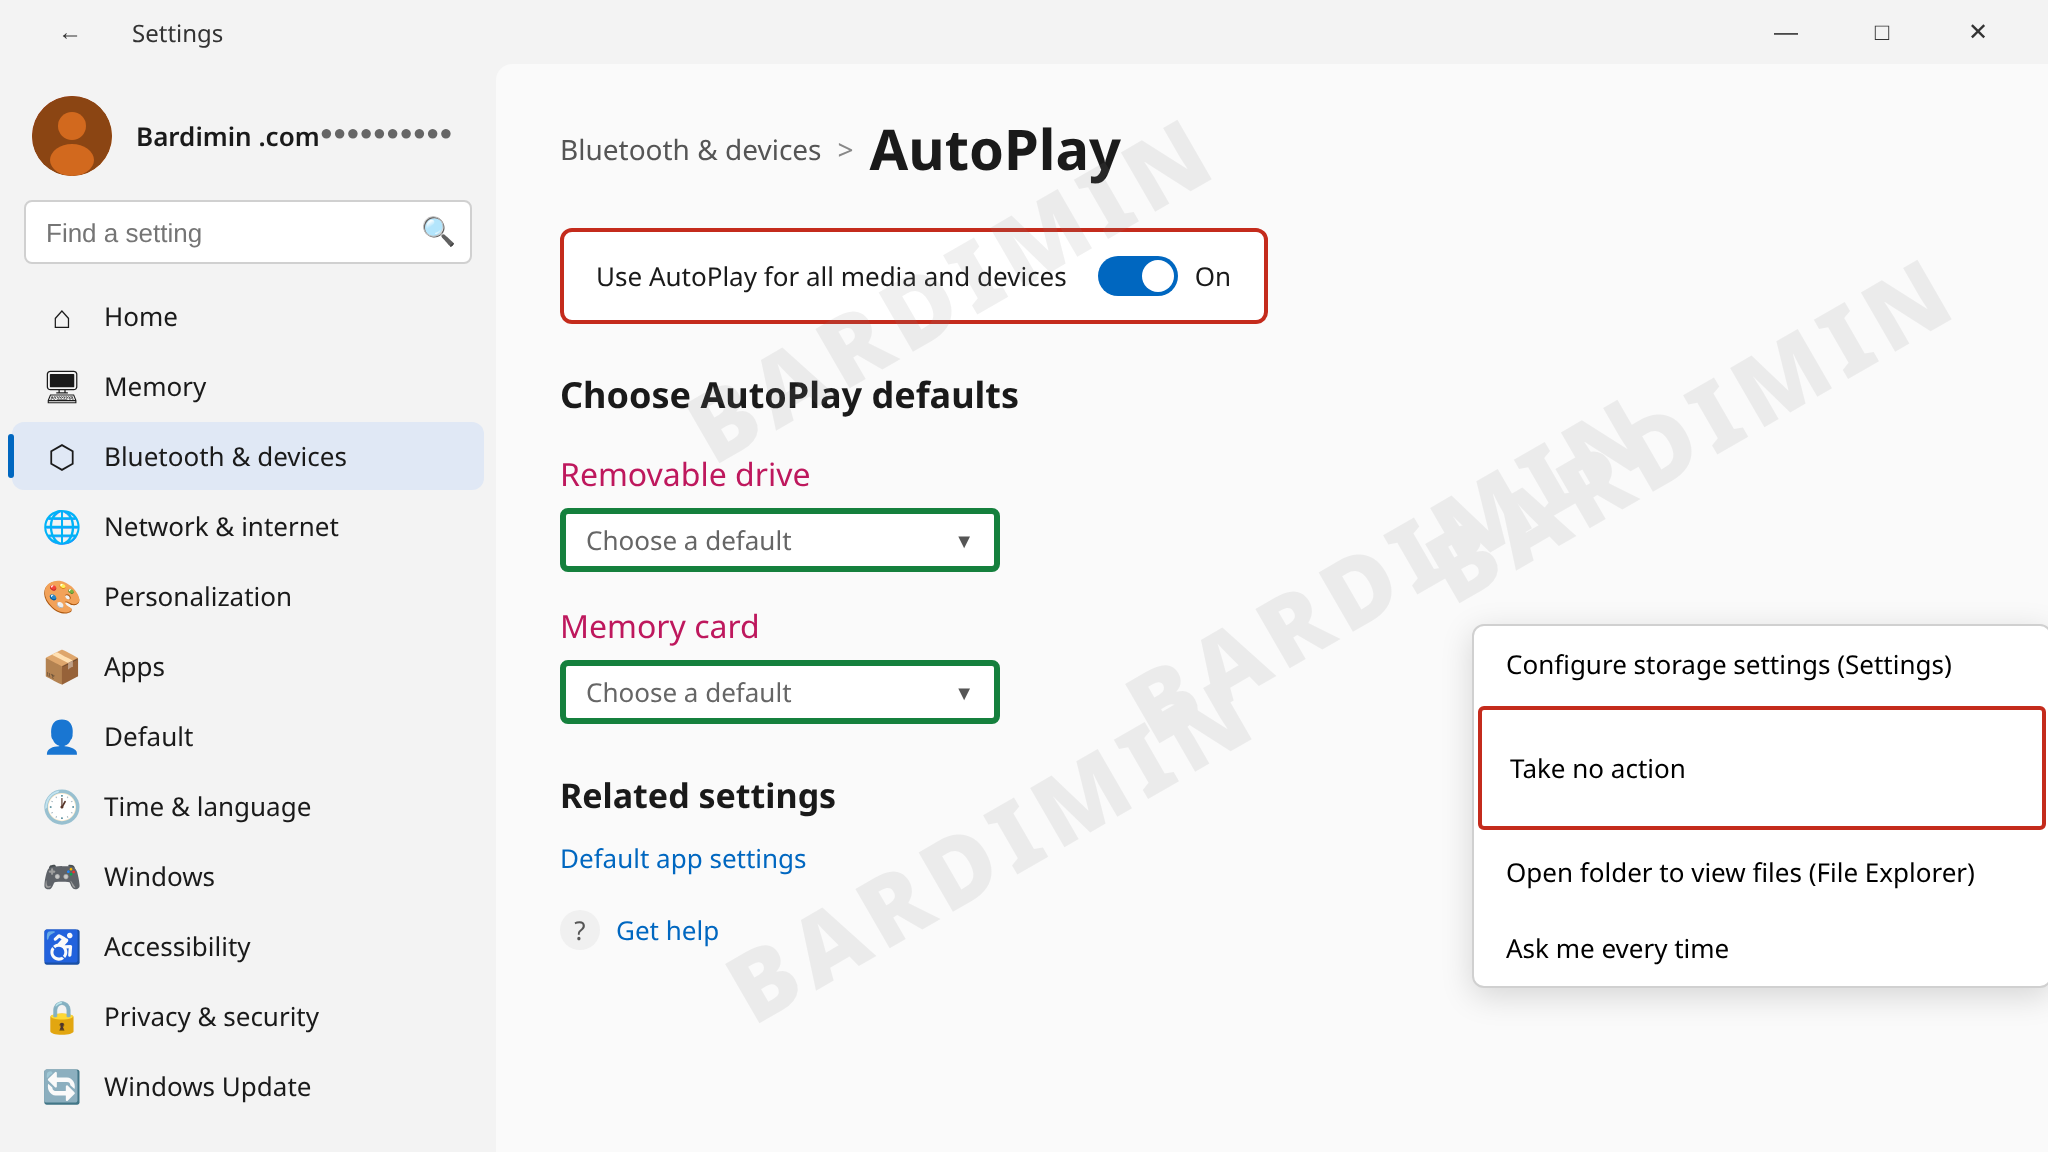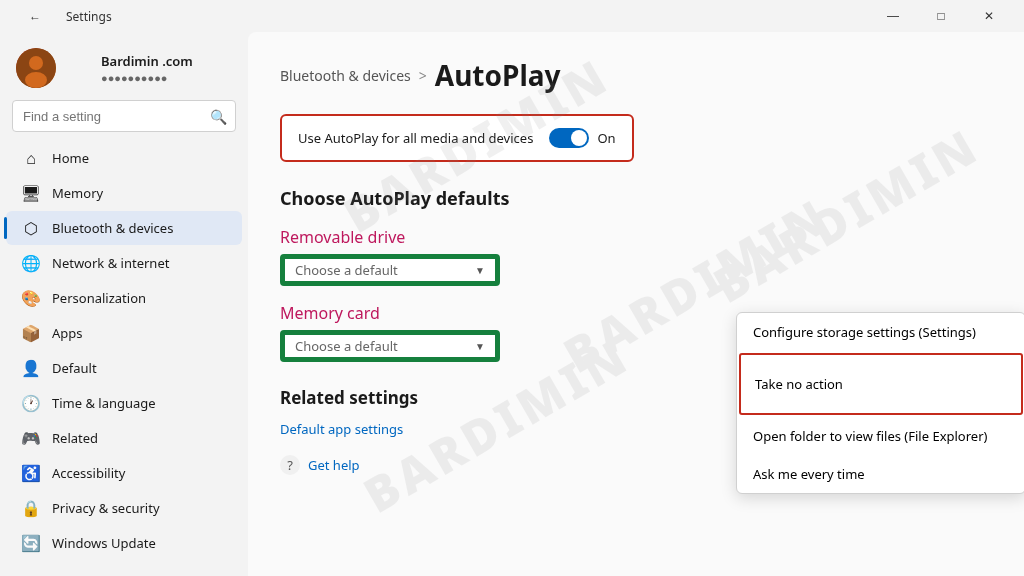--- a/index.html
+++ b/index.html
@@ -87,22 +87,21 @@
       height: 100%;
       background: linear-gradient(135deg, #c0392b 0%, #8B4513 50%, #D2691E 100%);
       display: flex;
       align-items: center;
       justify-content: center;
       font-size: 18px;
       color: white;
     }
     .user-info {
       display: flex;
-      flex-direction: column;
-      margin-left: 33px;
+      flex-direction: row;
     }
     .user-name {
       font-size: 13px;
       font-weight: 600;
       color: #1a1a1a;
     }
     .user-email {
       font-size: 11px;
       color: #666;
     }
@@ -250,21 +249,21 @@
       margin-bottom: 16px;
     }
     .field-label {
       font-size: 16px;
       color: #be185d;
       margin-bottom: 6px;
     }
     .dropdown {
       width: 220px;
       height: 32px;
-      border: 5px solid #15803d;
+      border: 3px solid #15803d;
       border-radius: 4px;
       background: white;
       display: flex;
       align-items: center;
       padding: 0 10px;
       justify-content: space-between;
       cursor: pointer;
       font-size: 13px;
       color: #666;
     }
@@ -426,21 +425,21 @@
         <div class="nav-item">
       <span class="nav-icon">👤</span>
       <span class="nav-label">Default</span>
     </div>
         <div class="nav-item">
       <span class="nav-icon">🕐</span>
       <span class="nav-label">Time &amp; language</span>
     </div>
         <div class="nav-item">
       <span class="nav-icon">🎮</span>
-      <span class="nav-label">Related</span>
+      <span class="nav-label">Windows</span>
     </div>
         <div class="nav-item">
       <span class="nav-icon">♿</span>
       <span class="nav-label">Accessibility</span>
     </div>
         <div class="nav-item">
       <span class="nav-icon">🔒</span>
       <span class="nav-label">Privacy &amp; security</span>
     </div>
         <div class="nav-item">

